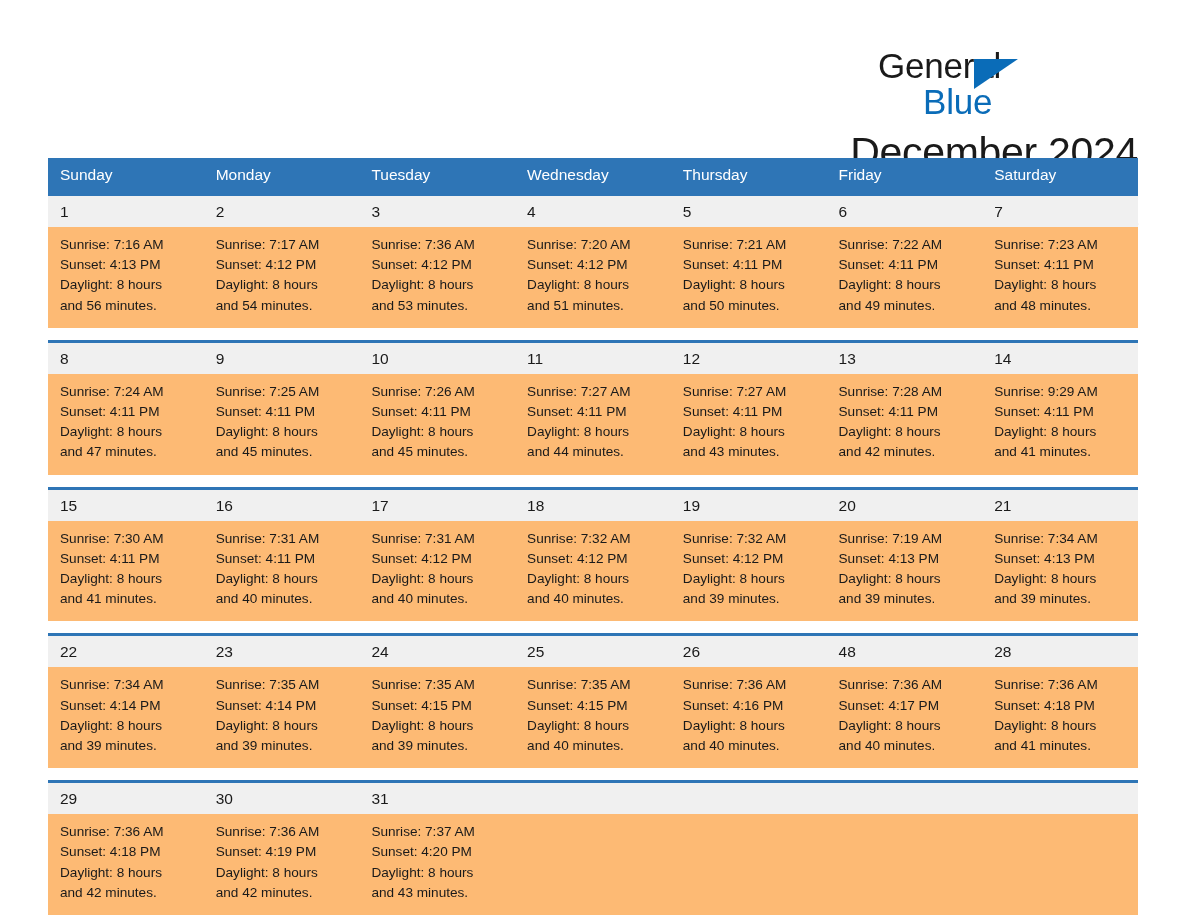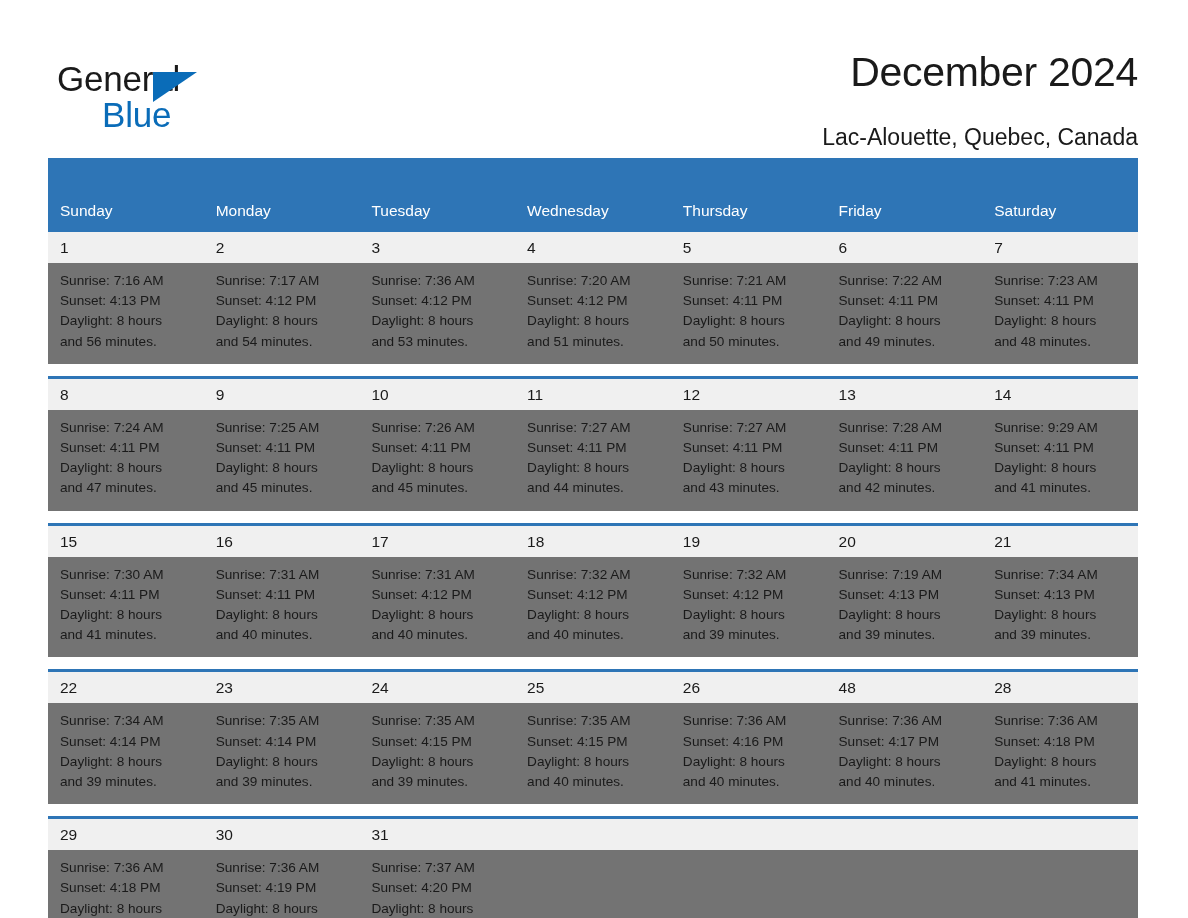--- a/index.html
+++ b/index.html
@@ -18,24 +18,25 @@
   .page {
     position: relative;
     width: 1188px;
     height: 918px;
     box-sizing: border-box;
   }
 
   
   .header {
     display: flex;
-    align-items: center;
+    align-items: flex-end;
     justify-content: space-between;
     padding: 46px 50px 0 57px;
     box-sizing: border-box;
+    flex-direction: column;
   }
 
   .brand {
     position: relative;
     width: 260px;
     height: 80px;
     flex: 0 0 auto;
   }
   .brand-general {
     position: absolute;
@@ -103,21 +104,20 @@
   .weekday-header {
     background: #2e75b6;
   }
   .weekday-cell {
     width: 155.714px;
     box-sizing: border-box;
     padding: 7px 0 8px 12px;
     color: #ffffff;
     font-size: 15.5px;
     line-height: 20px;
-    margin-top: 36px;
   }
 
   .week-row {
     border-top: 3px solid #2e75b6;
     margin-top: 12px;
     position: relative;
   }
   .week-row.first {
     margin-top: 0;
   }
@@ -132,21 +132,21 @@
     box-sizing: border-box;
     padding: 6px 0 5px 12px;
     font-size: 15.5px;
     line-height: 20px;
     color: #1a1a1a;
   }
 
   .info-band {
     display: flex;
     width: 100%;
-    background: #737373;
+    background: #fdba74;
   }
   .info-cell {
     width: 155.714px;
     box-sizing: border-box;
     padding: 8px 8px 12px 12px;
     font-size: 13.6px;
     line-height: 20.2px;
     color: #1a1a1a;
   }
   .info-cell .line {

